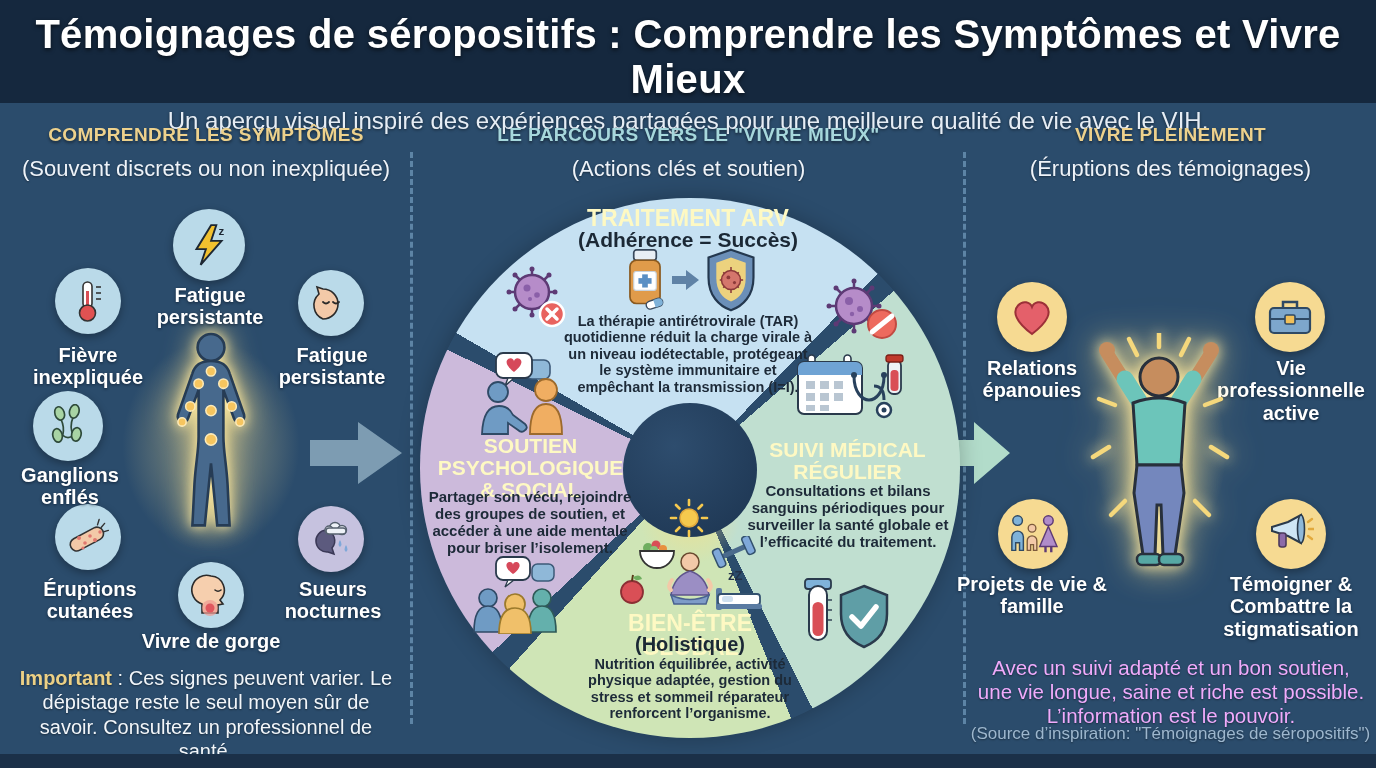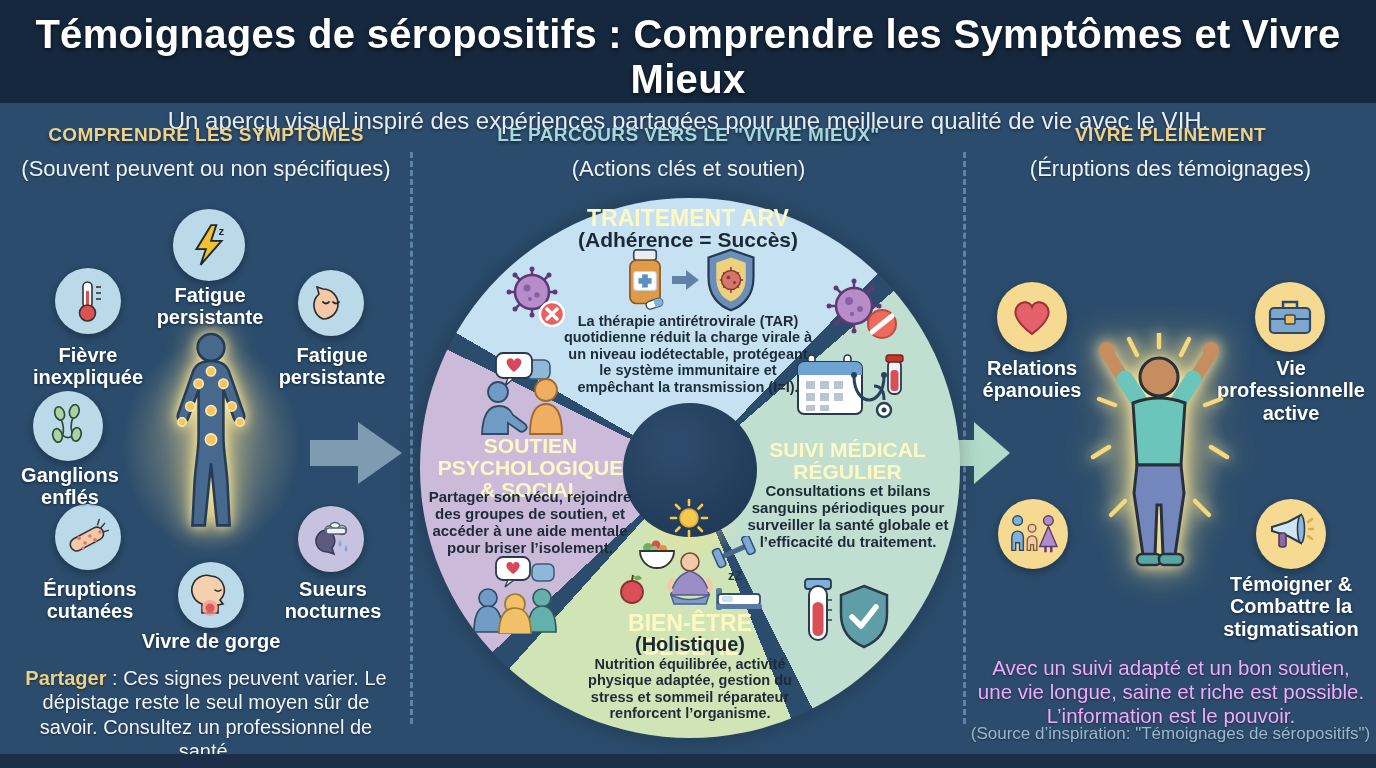--- a/index.html
+++ b/index.html
@@ -134,21 +134,21 @@
 <body>
 
 <div class="stage">
 
   <header class="banner">
     <h1>Témoignages de séropositifs : Comprendre les Symptômes et Vivre Mieux</h1>
     <p>Un aperçu visuel inspiré des expériences partagées pour une meilleure qualité de vie avec le VIH.</p>
   </header>
 
   <div class="col-title" id="t1">COMPRENDRE LES SYMPTÔMES</div>
-  <div class="col-sub" id="s1">(Souvent peuvent ou non spécifiques)</div>
+  <div class="col-sub" id="s1">(Souvent discrets ou non inexpliquée)</div>
   <div class="col-title" id="t2">LE PARCOURS VERS LE "VIVRE MIEUX"</div>
   <div class="col-sub" id="s2">(Actions clés et soutien)</div>
   <div class="col-title" id="t3">VIVRE PLEINEMENT</div>
   <div class="col-sub" id="s3">(Éruptions des témoignages)</div>
 
   <div class="vdiv" id="vd1"></div>
   <div class="vdiv" id="vd2"></div>
 
   <div class="glow-left"></div>
 
@@ -251,21 +251,21 @@
 
   <div class="slabel" id="l-fat1">Fatigue persistante</div>
   <div class="slabel" id="l-fievre">Fièvre inexpliquée</div>
   <div class="slabel" id="l-fat2">Fatigue persistante</div>
   <div class="slabel" id="l-gang">Ganglions enflés</div>
   <div class="slabel" id="l-erup">Éruptions cutanées</div>
   <div class="slabel" id="l-maux">Vivre de gorge</div>
   <div class="slabel" id="l-sueurs">Sueurs nocturnes</div>
 
   <div class="note">
-    <b>Partager</b><span> : Ces signes peuvent varier. Le dépistage reste le seul moyen sûr de savoir. Consultez un professionnel de santé.</span>
+    <b>Important</b><span> : Ces signes peuvent varier. Le dépistage reste le seul moyen sûr de savoir. Consultez un professionnel de santé.</span>
   </div>
 
   <svg class="flow-arrow" id="fa1" width="94" height="66" viewBox="0 0 94 66">
     <polygon points="0,20 48,20 48,2 92,33 48,64 48,46 0,46" fill="#7d9cb2"></polygon>
   </svg>
   <svg class="flow-arrow" id="fa2" width="82" height="66" viewBox="0 0 82 66">
     <polygon points="0,20 44,20 44,2 80,33 44,64 44,46 0,46" fill="#b2dcca"></polygon>
   </svg>
 
   <div class="wheel"></div>
@@ -519,20 +519,21 @@
       <g stroke="#e2a93c" stroke-width="2.4" stroke-linecap="round">
           <line x1="40" y1="9" x2="44" y2="6"></line>
           <line x1="41" y1="16" x2="46" y2="16"></line>
           <line x1="40" y1="23" x2="44" y2="26"></line>
         </g>
     </svg>
   </div>
 
   <div class="slabel" id="r-heart">Relations épanouies</div>
   <div class="slabel" id="r-brief">Vie professionnelle active</div>
+  <div class="slabel" id="r-family">Projets de vie &amp; famille</div>
   <div class="slabel" id="r-mega">Témoigner &amp; Combattre la stigmatisation</div>
 
   <div class="glow-right"></div>
   <svg id="person2" width="150" height="240" viewBox="0 0 150 240">
     <g stroke="#f5d87c" stroke-width="4.5" stroke-linecap="round">
       <line x1="74" y1="0" x2="74" y2="14"></line>
         <line x1="44" y1="6" x2="52" y2="22"></line>
         <line x1="104" y1="6" x2="96" y2="22"></line>
       <line x1="14" y1="66" x2="30" y2="72"></line>
         <line x1="136" y1="66" x2="120" y2="72"></line>

